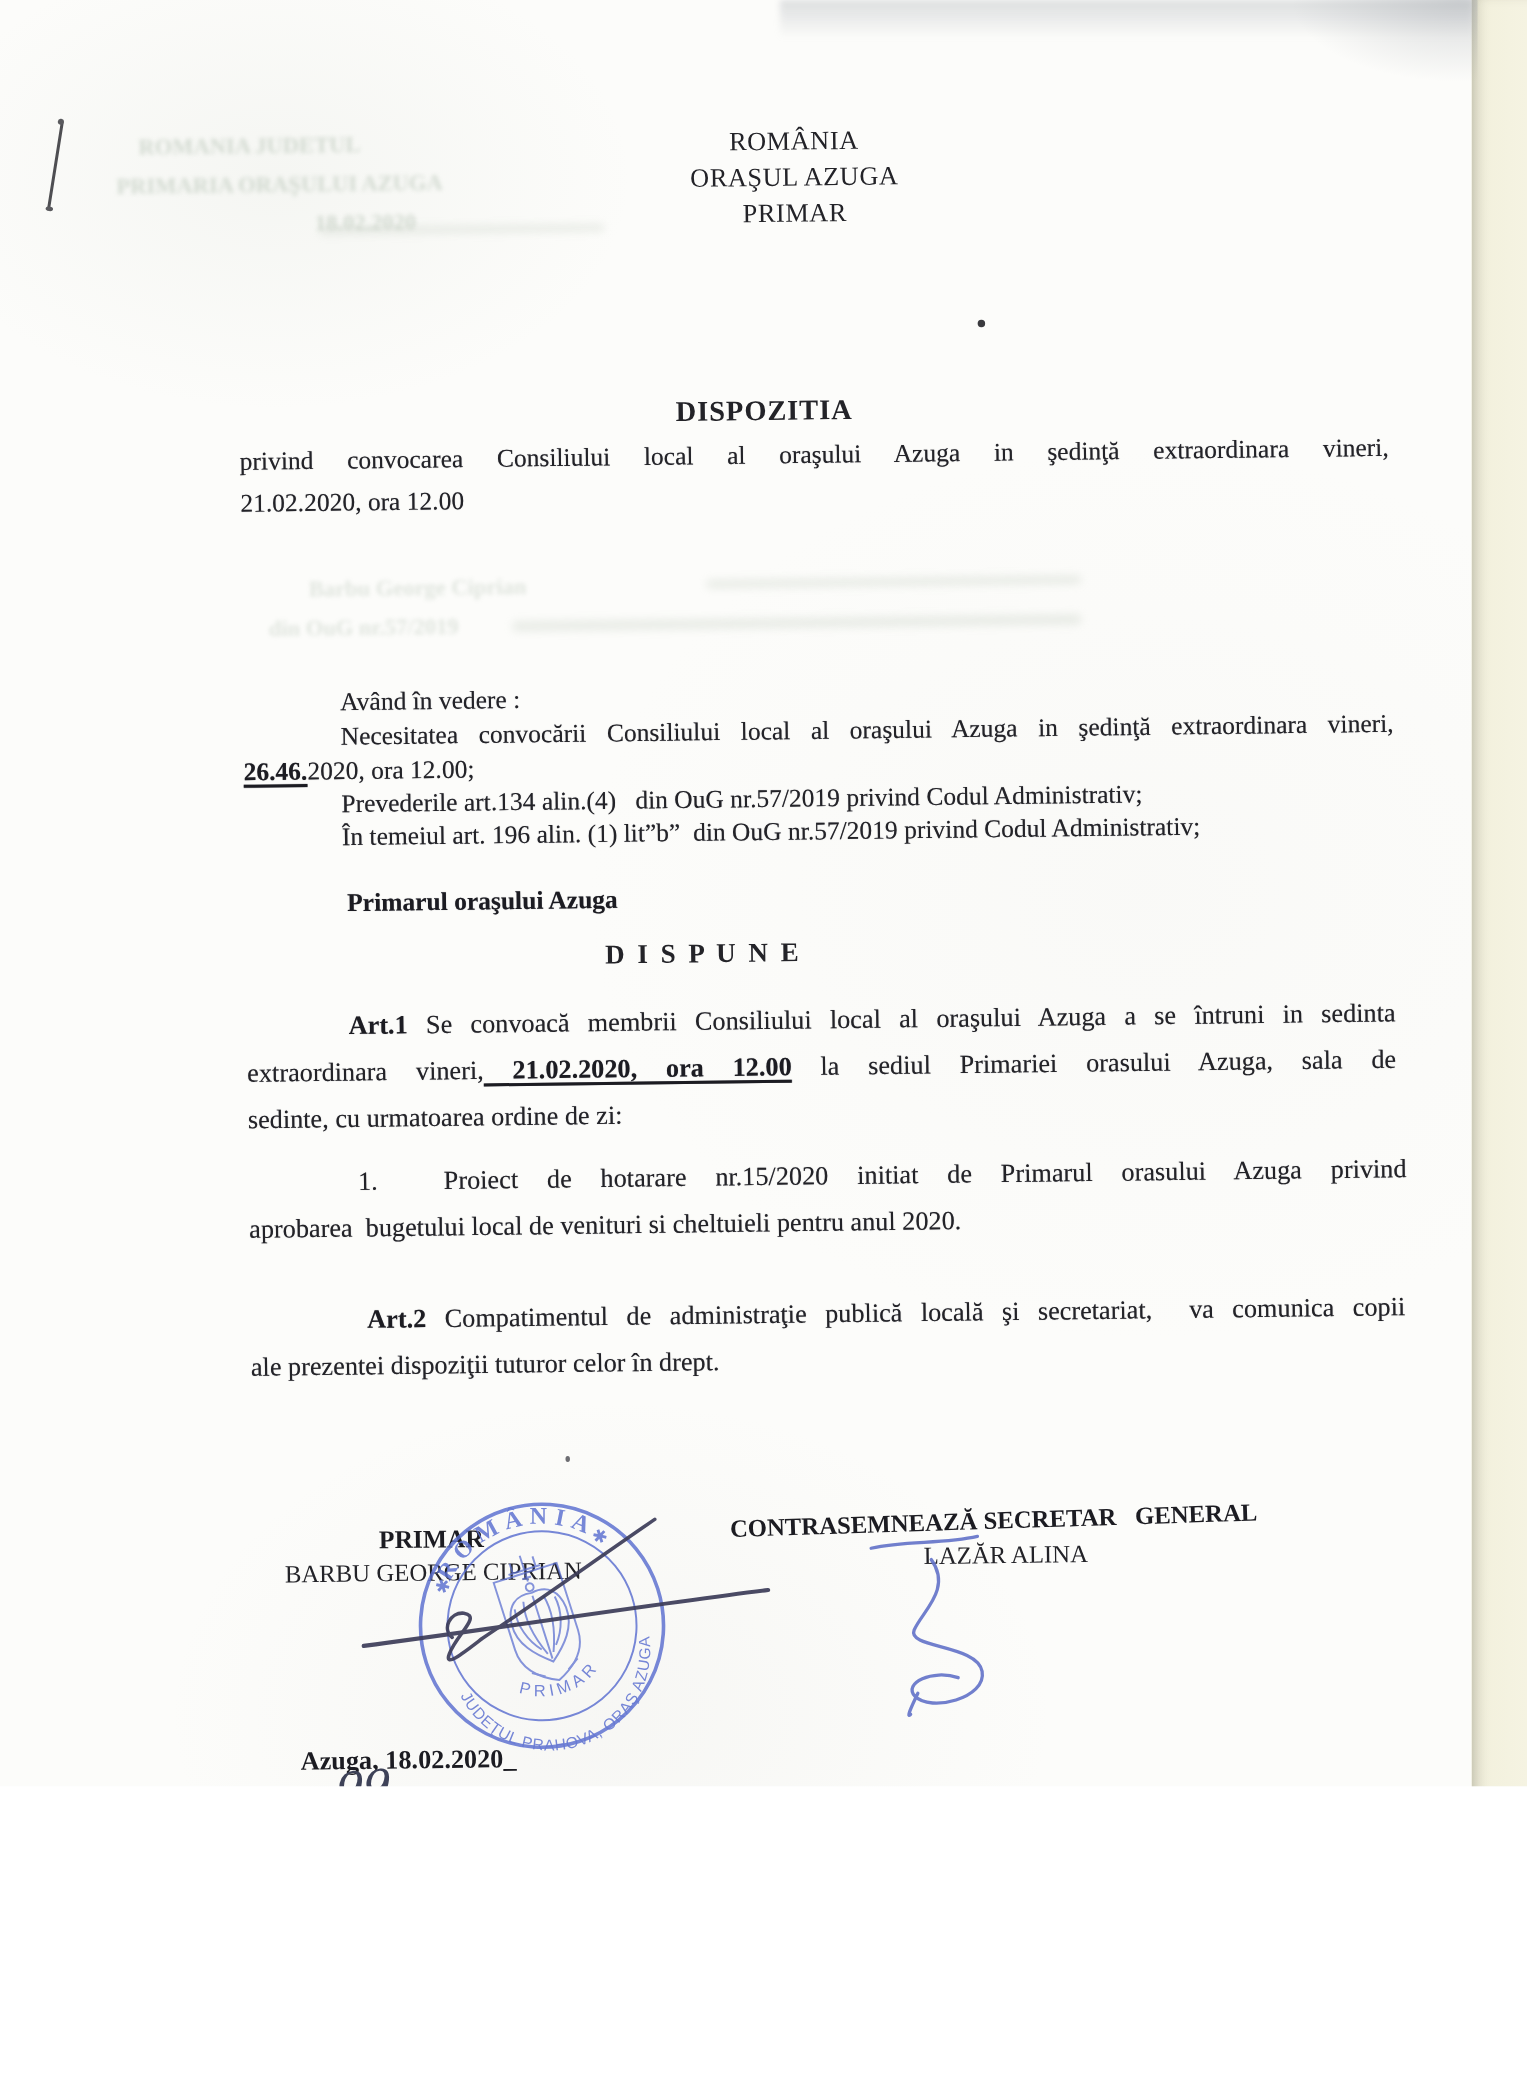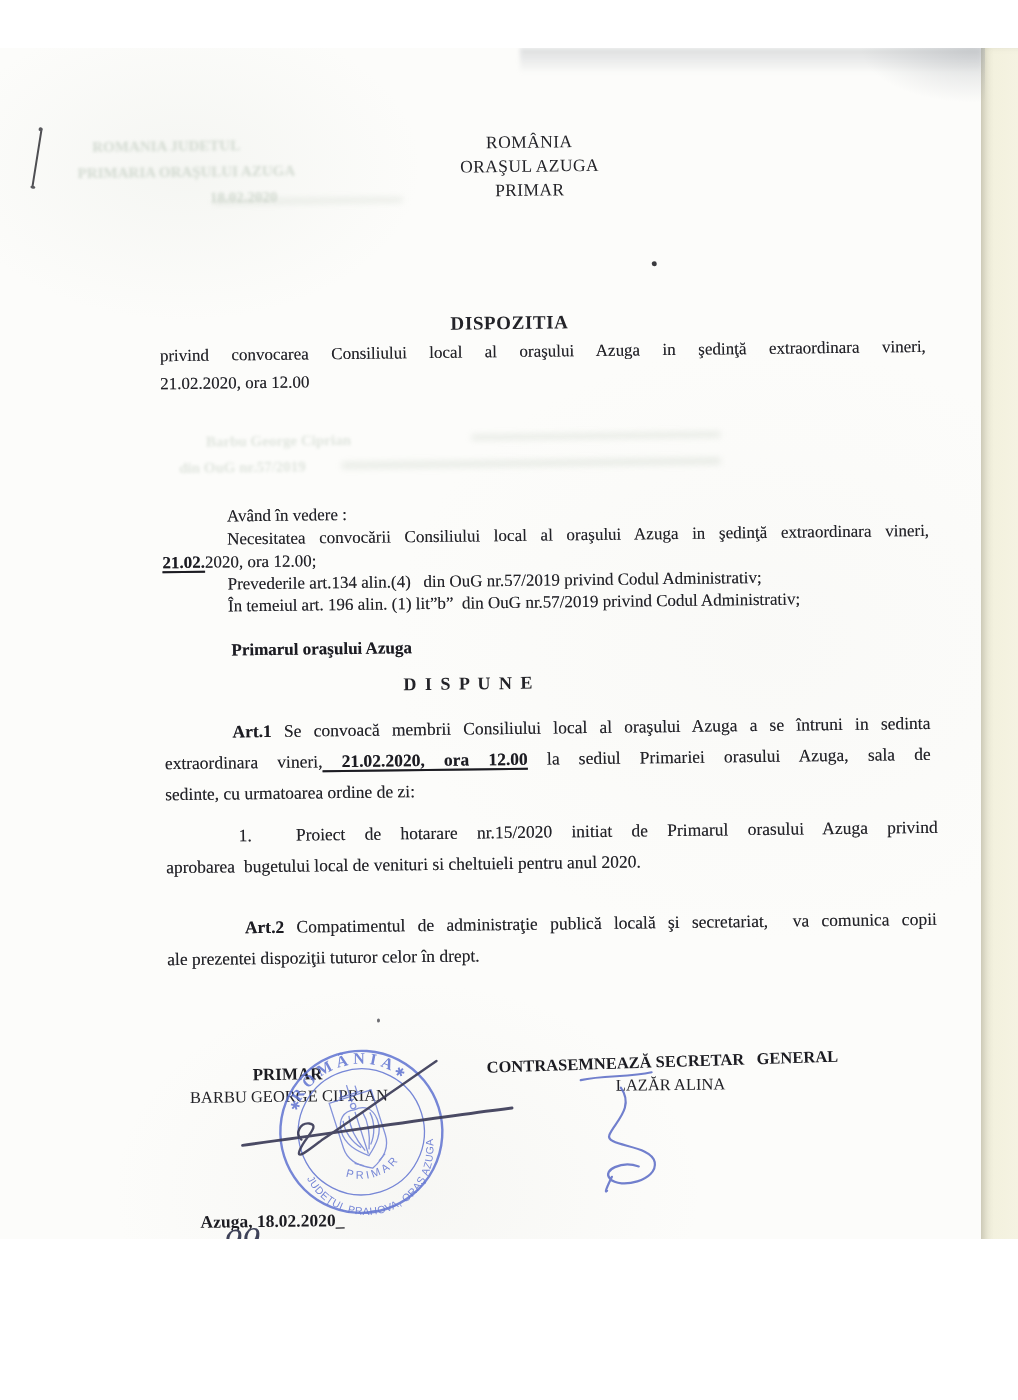--- a/index.html
+++ b/index.html
@@ -4,21 +4,20 @@
 <style>
   html,body{margin:0;padding:0;background:#ffffff;}
   .page{
     position:relative;width:1018px;height:1191px;overflow:hidden;
     font-family:"Liberation Serif","DejaVu Serif",serif;color:#232328;
     background:
       radial-gradient(ellipse 340px 220px at 18% 10%, rgba(208,214,204,0.16), transparent 70%),
       radial-gradient(ellipse 420px 300px at 40% 96%, rgba(214,214,208,0.14), transparent 70%),
       radial-gradient(ellipse 500px 400px at 75% 50%, rgba(230,230,226,0.12), transparent 75%),
       #fcfcfa;
-    margin-top: 48px;
   }
   .edge-strip{position:absolute;right:0;top:0;width:37px;height:1400px;
     background:linear-gradient(to right,#e9e7d4 0,#f3f1de 35%,#f5f3e2 100%);
     box-shadow:inset 6px 0 8px -4px rgba(140,138,120,0.45);}
   .top-shadow{position:absolute;left:520px;top:0;width:462px;height:30px;
     background:linear-gradient(to bottom, rgba(168,173,180,0.38), rgba(168,173,180,0) 85%);
     filter:blur(2px);}
   .top-shadow2{position:absolute;left:860px;top:0;width:125px;height:55px;
     background:radial-gradient(ellipse at 90% 0%, rgba(150,155,162,0.35), transparent 70%);}
   .content{position:absolute;left:0;top:0;width:1018px;height:1400px;
@@ -87,21 +86,21 @@
 
     <div class="speck" style="left:653px;top:219px;width:5px;height:5px;background:#3a3a3e;"></div>
 
     <div class="title">DISPOZITIA</div>
     <div class="line stretch" style="left:160px;top:296px;width:766px;">privind convocarea Consiliului local al oraşului Azuga in şedinţă extraordinara vineri,</div>
     <div class="line" style="left:160px;top:324px;">21.02.2020, ora 12.00</div>
 
     <div class="line" style="left:225px;top:457px;">Având în vedere :</div>
     <div class="line stretch" style="left:225px;top:480px;width:702px;">Necesitatea convocării Consiliului local al oraşului Azuga in şedinţă extraordinara vineri,</div>
     <div class="line" style="left:160px;top:503px;">
-      <span class="b u">21.02.</span><span>2020, ora 12.00;</span>
+      <span class="b u">26.46.</span><span>2020, ora 12.00;</span>
     </div>
     <div class="line" style="left:225px;top:525px;">Prevederile art.134 alin.(4)&nbsp;&nbsp; din OuG nr.57/2019 privind Codul Administrativ;</div>
     <div class="line" style="left:225px;top:547px;">În temeiul art. 196 alin. (1) lit”b”&nbsp; din OuG nr.57/2019 privind Codul Administrativ;</div>
 
     <div class="line b" style="left:228px;top:591px;">Primarul oraşului Azuga</div>
     <div class="dispune">D I S P U N E</div>
 
     <div class="line stretch artline" style="left:160px;top:672px;width:766px;text-indent:68px;">
       <span class="b">Art.1</span><span> Se convoacă membrii Consiliului local al oraşului Azuga a se întruni in sedinta</span>
     </div>

